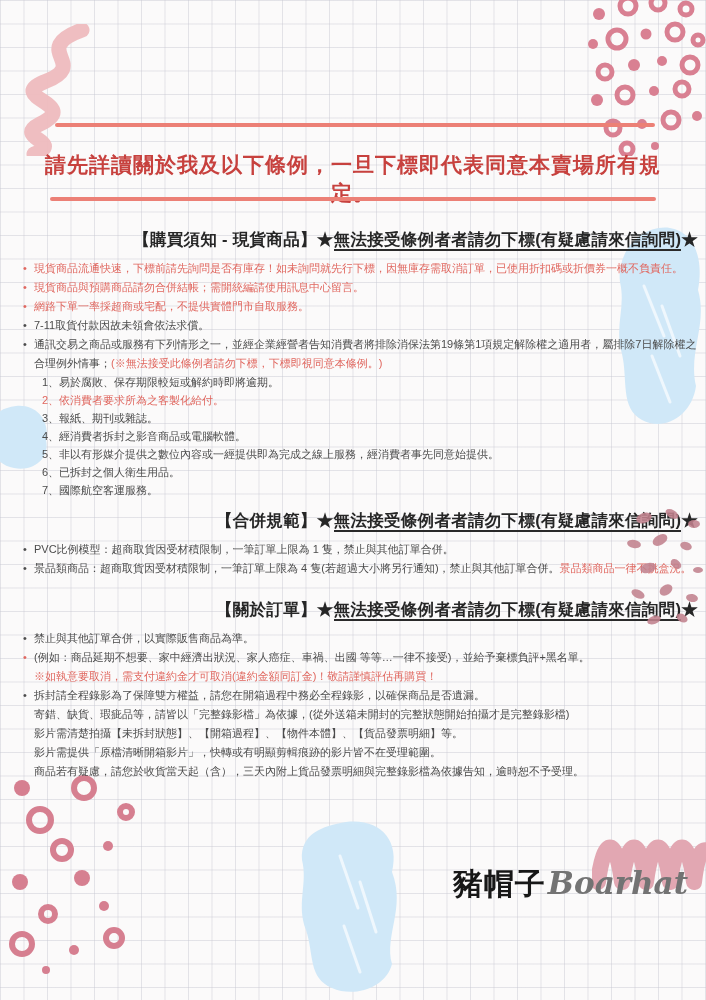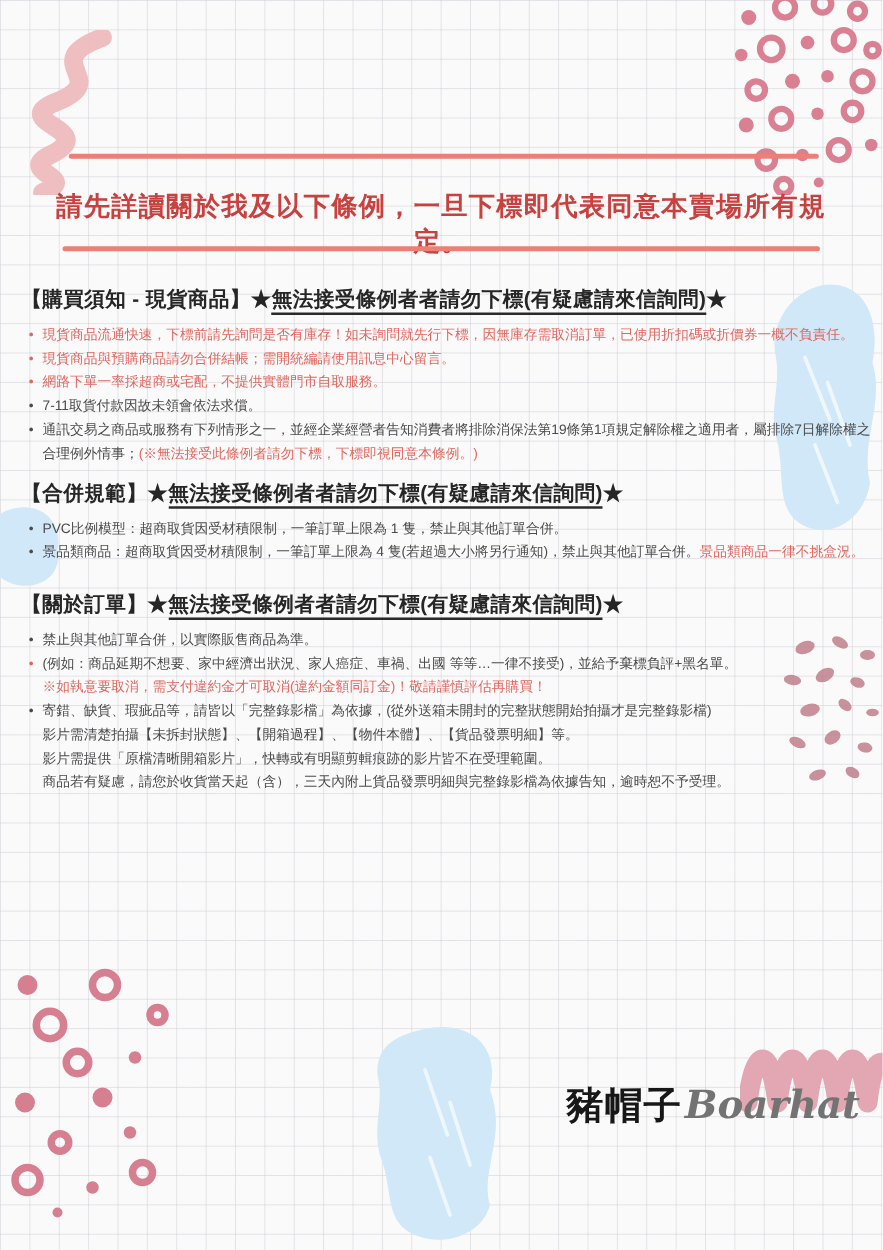--- a/index.html
+++ b/index.html
@@ -25,21 +25,21 @@
   #divider-bottom{left:50px;top:197px;width:606px;}
 
   .intro-title{
     position:absolute;z-index:2;left:30px;right:30px;top:151px;
     text-align:center;font-family:"DejaVu Serif",serif;font-weight:bold;
     font-size:21px;letter-spacing:1px;color:#c7413e;
   }
 
   .sec-header{
     font-size:16.5px;color:#262626;font-weight:600;letter-spacing:.3px;
-    margin:0 0 8px 0;white-space:nowrap;
+    margin:0 0 8px 0;white-space:nowrap;text-align:right;
   }
   .sec-header .u{border-bottom:2px solid #2a2a2a;padding-bottom:1px;}
   .sec2{margin-top:11px;}
   .sec3{margin-top:21px;}
 
   ul.rules{list-style:none;margin:0;padding:0 0 0 6px;font-size:11px;line-height:19px;}
   ul.rules li{position:relative;padding-left:11px;margin:0;}
   ul.rules li::before{content:"•";position:absolute;left:0;top:0;}
   .red{color:#e0675f;}
   .dark{color:#4b4b4b;}
@@ -173,41 +173,50 @@
 
   <div class="sec-header">
     <span>【購買須知 - 現貨商品】</span><span>★</span><span class="u">無法接受條例者者請勿下標(有疑慮請來信詢問)</span><span>★</span>
   </div>
   <ul class="rules">
     <li class="red"><span>現貨商品流通快速，下標前請先詢問是否有庫存！如未詢問就先行下標，因無庫存需取消訂單，已使用折扣碼或折價券一概不負責任。</span></li>
     <li class="red"><span>現貨商品與預購商品請勿合併結帳；需開統編請使用訊息中心留言。</span></li>
     <li class="red"><span>網路下單一率採超商或宅配，不提供實體門市自取服務。</span></li>
     <li class="dark"><span>7-11取貨付款因故未領會依法求償。</span></li>
     <li class="dark"><span>通訊交易之商品或服務有下列情形之一，並經企業經營者告知消費者將排除消保法第19條第1項規定解除權之適用者，屬排除7日解除權之合理例外情事；</span><span class="seg-red">(※無法接受此條例者請勿下標，下標即視同意本條例。)</span>
+      <div class="sublist">
+        <div class="dark">1、易於腐敗、保存期限較短或解約時即將逾期。</div>
+        <div class="seg-red">2、依消費者要求所為之客製化給付。</div>
+        <div class="dark">3、報紙、期刊或雜誌。</div>
+        <div class="dark">4、經消費者拆封之影音商品或電腦軟體。</div>
+        <div class="dark">5、非以有形媒介提供之數位內容或一經提供即為完成之線上服務，經消費者事先同意始提供。</div>
+        <div class="dark">6、已拆封之個人衛生用品。</div>
+        <div class="dark">7、國際航空客運服務。</div>
+      </div>
     </li>
   </ul>
 
   <div class="sec-header sec2">
     <span>【合併規範】</span><span>★</span><span class="u">無法接受條例者者請勿下標(有疑慮請來信詢問)</span><span>★</span>
   </div>
   <ul class="rules">
     <li class="dark"><span>PVC比例模型：超商取貨因受材積限制，一筆訂單上限為 1 隻，禁止與其他訂單合併。</span></li>
     <li class="dark"><span>景品類商品：超商取貨因受材積限制，一筆訂單上限為 4 隻(若超過大小將另行通知)，禁止與其他訂單合併。</span><span class="seg-red">景品類商品一律不挑盒況。</span></li>
   </ul>
 
   <div class="sec-header sec3">
     <span>【關於訂單】</span><span>★</span><span class="u">無法接受條例者者請勿下標(有疑慮請來信詢問)</span><span>★</span>
   </div>
   <ul class="rules">
     <li class="dark"><span>禁止與其他訂單合併，以實際販售商品為準。</span></li>
     <li class="red">
       <div class="subline dark">(例如：商品延期不想要、家中經濟出狀況、家人癌症、車禍、出國 等等…一律不接受)，並給予棄標負評+黑名單。</div>
       <div class="subline seg-red">※如執意要取消，需支付違約金才可取消(違約金額同訂金)！敬請謹慎評估再購買！</div>
     </li>
-    <li class="dark">
+    <li class="dark"><span>拆封請全程錄影為了保障雙方權益，請您在開箱過程中務必全程錄影，以確保商品是否遺漏。</span>
       <div class="subline dark">寄錯、缺貨、瑕疵品等，請皆以「完整錄影檔」為依據，(從外送箱未開封的完整狀態開始拍攝才是完整錄影檔)</div>
       <div class="subline dark">影片需清楚拍攝【未拆封狀態】、【開箱過程】、【物件本體】、【貨品發票明細】等。</div>
       <div class="subline dark">影片需提供「原檔清晰開箱影片」，快轉或有明顯剪輯痕跡的影片皆不在受理範圍。</div>
       <div class="subline dark">商品若有疑慮，請您於收貨當天起（含），三天內附上貨品發票明細與完整錄影檔為依據告知，逾時恕不予受理。</div>
     </li>
   </ul>
 </div>
 
 <div class="logo">
   <span class="cjk">豬帽子</span>

